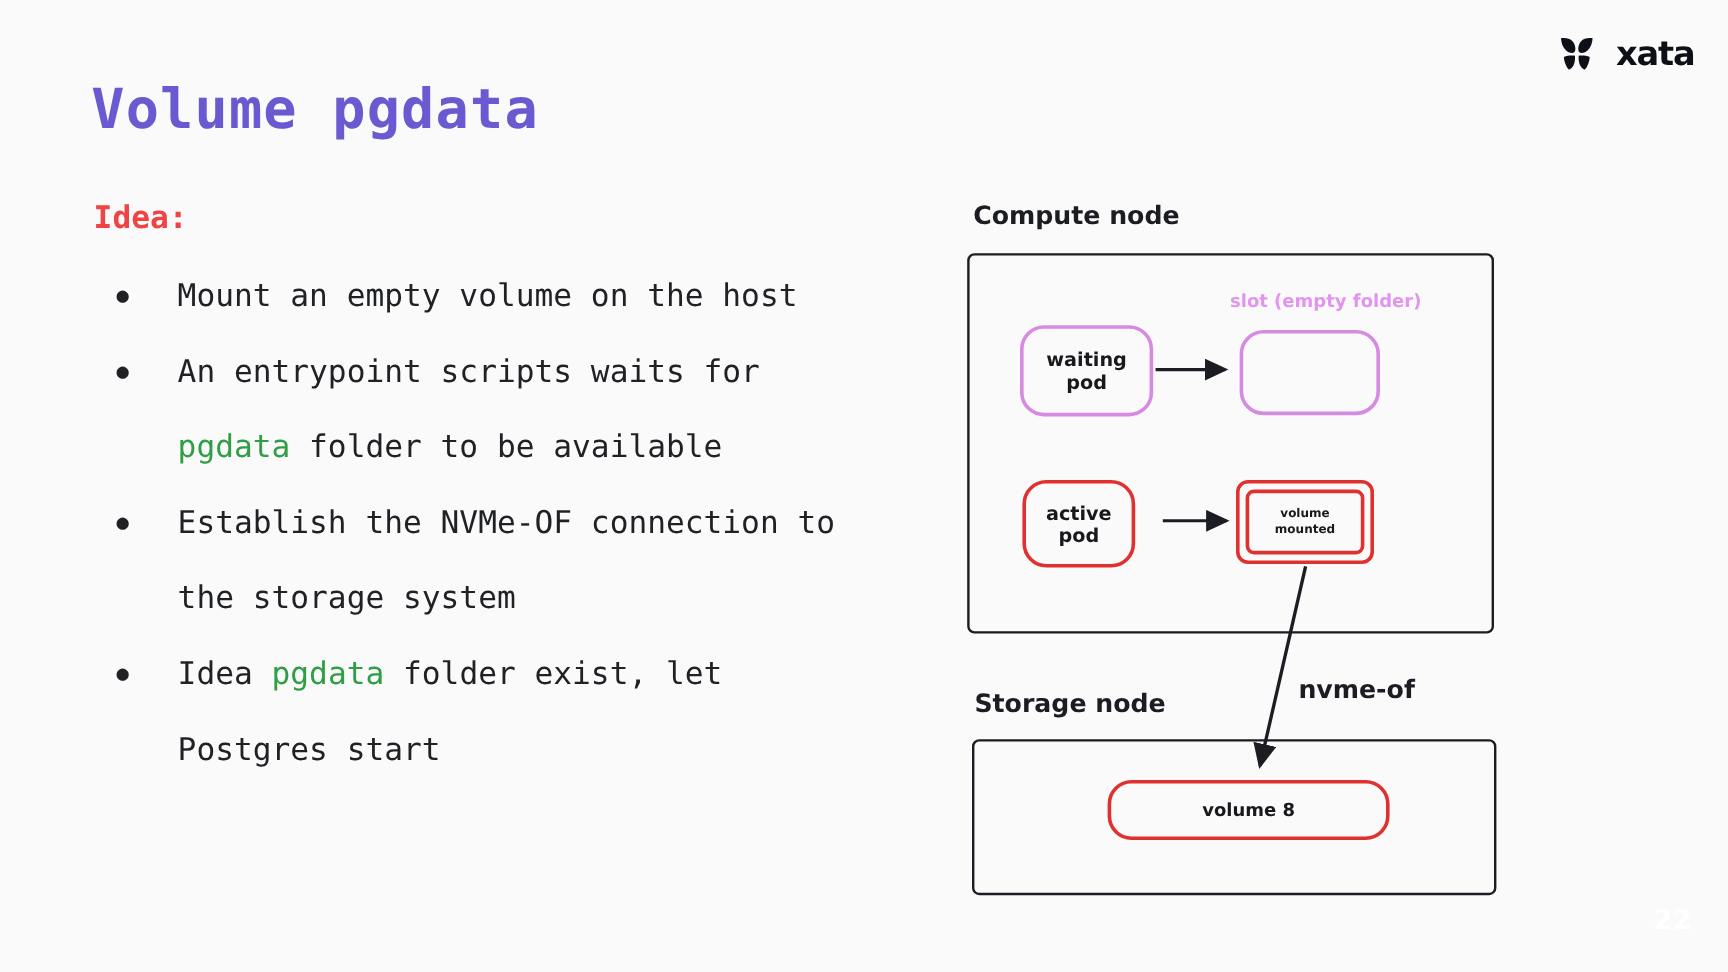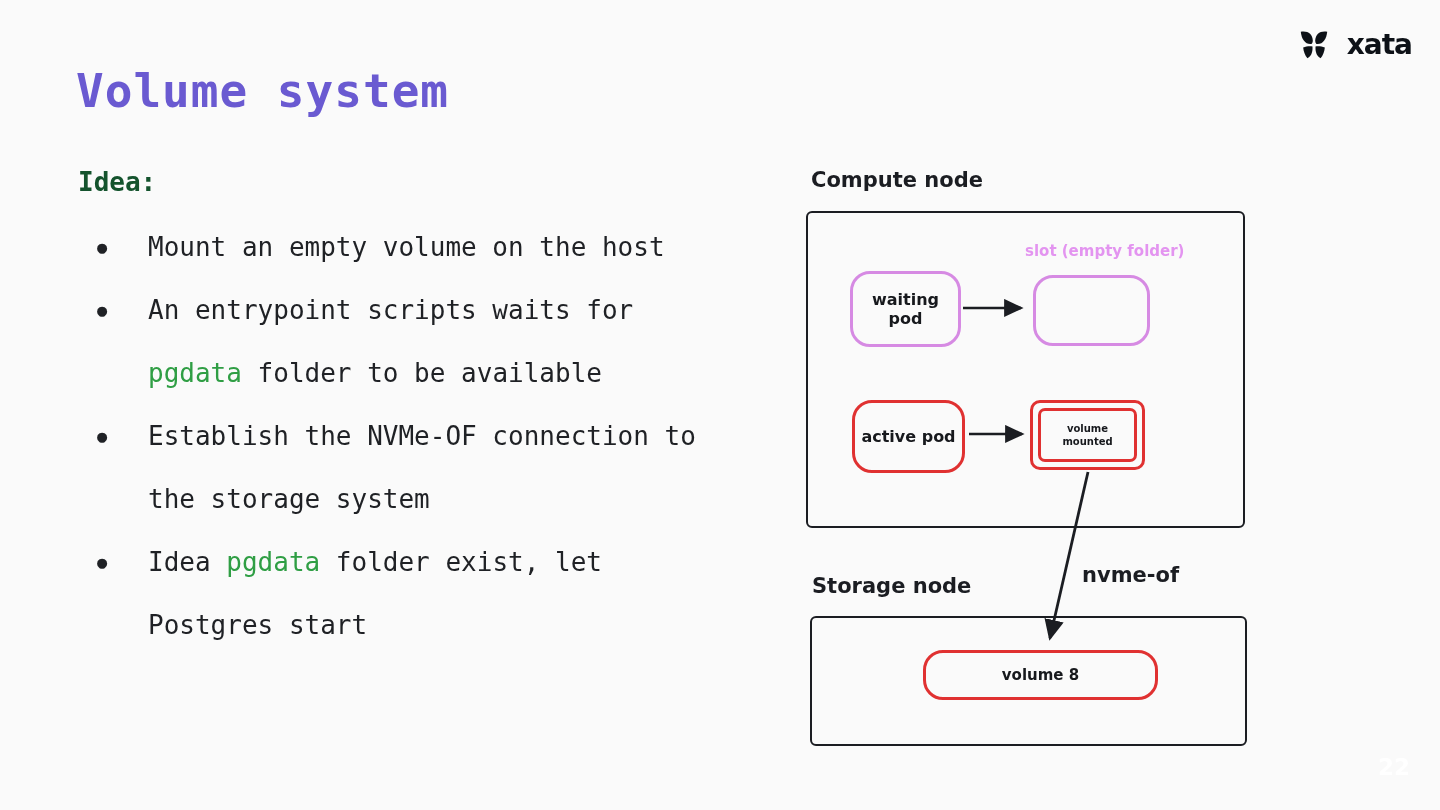--- a/index.html
+++ b/index.html
@@ -35,21 +35,21 @@
   .logo svg{width:30px;height:30px;fill:var(--logo-navy);}
   .logo-text{
     font-family:"DejaVu Sans",sans-serif;font-weight:bold;
     font-size:28px;letter-spacing:-1px;color:var(--logo-navy);
   }
 
   
   .idea-heading{
     position:absolute;left:78px;top:167px;
     font-family:"DejaVu Sans Mono",monospace;font-weight:bold;
-    font-size:26px;color:#14532d;
+    font-size:26px;color:#ef4444;
   }
   .bullets{
     position:absolute;left:78px;top:216px;margin:0;padding:0;list-style:none;
     font-family:"DejaVu Sans Mono",monospace;font-size:26px;line-height:63px;
     color:#1f2125;
   }
   .bullets li{display:flex;}
   .bullets .dot{flex:none;width:70px;padding-left:19px;font-size:17px;}
   .bullets .btxt{white-space:pre-wrap;max-width:620px;}
   .bullets .code{color:var(--code-green);margin-top:42px;}
@@ -89,21 +89,21 @@
     position:absolute;right:30px;bottom:30px;
     font-family:"DejaVu Sans",sans-serif;font-weight:bold;font-size:23px;
     color:var(--page-number-white);
   }
 </style>
 </head>
 <body>
 
 <div class="slide">
 
-  <h1 class="title">Volume system</h1>
+  <h1 class="title">Volume pgdata</h1>
 
   <div class="logo">
     <svg viewBox="0 0 100 100" aria-hidden="true">
       <path d="M6,6 C30,2 44,14 46,34 C46,42 44,47 38,47 C20,47 8,30 6,6 Z"></path>
       <path d="M94,6 C70,2 56,14 54,34 C54,42 56,47 62,47 C80,47 92,30 94,6 Z"></path>
       <path d="M14,58 C24,54 38,53 45,55 L45,62 C45,78 38,90 28,94 C20,84 15,72 14,58 Z"></path>
       <path d="M86,58 C76,54 62,53 55,55 L55,62 C55,78 62,90 72,94 C80,84 85,72 86,58 Z"></path>
     </svg>
     <span class="logo-text">xata</span>
   </div>
@@ -134,21 +134,21 @@
   <div class="dlabel" style="left:811px;top:168px;">Compute node</div>
   <div class="node-box" style="left:806px;top:211px;width:439px;height:317px;"></div>
 
   <div class="slot-caption">slot (empty folder)</div>
 
   <div class="pod-box purple-border" style="left:850px;top:271px;width:111px;height:76px;">
     <span>waiting pod</span>
   </div>
   <div class="pod-box purple-border" style="left:1033px;top:275px;width:117px;height:71px;"></div>
 
-  <div class="pod-box red-border" style="left:852px;top:400px;width:113px;height:73px;">
+  <div class="pod-box red-border" style="left:852px;top:400px;width:94px;height:73px;">
     <span>active pod</span>
   </div>
 
   <div class="vm-outer">
     <div class="vm-inner">volume
 mounted</div>
   </div>
 
   <div class="dlabel" style="left:812px;top:574px;">Storage node</div>
   <div class="dlabel" style="left:1082px;top:563px;">nvme-of</div>

